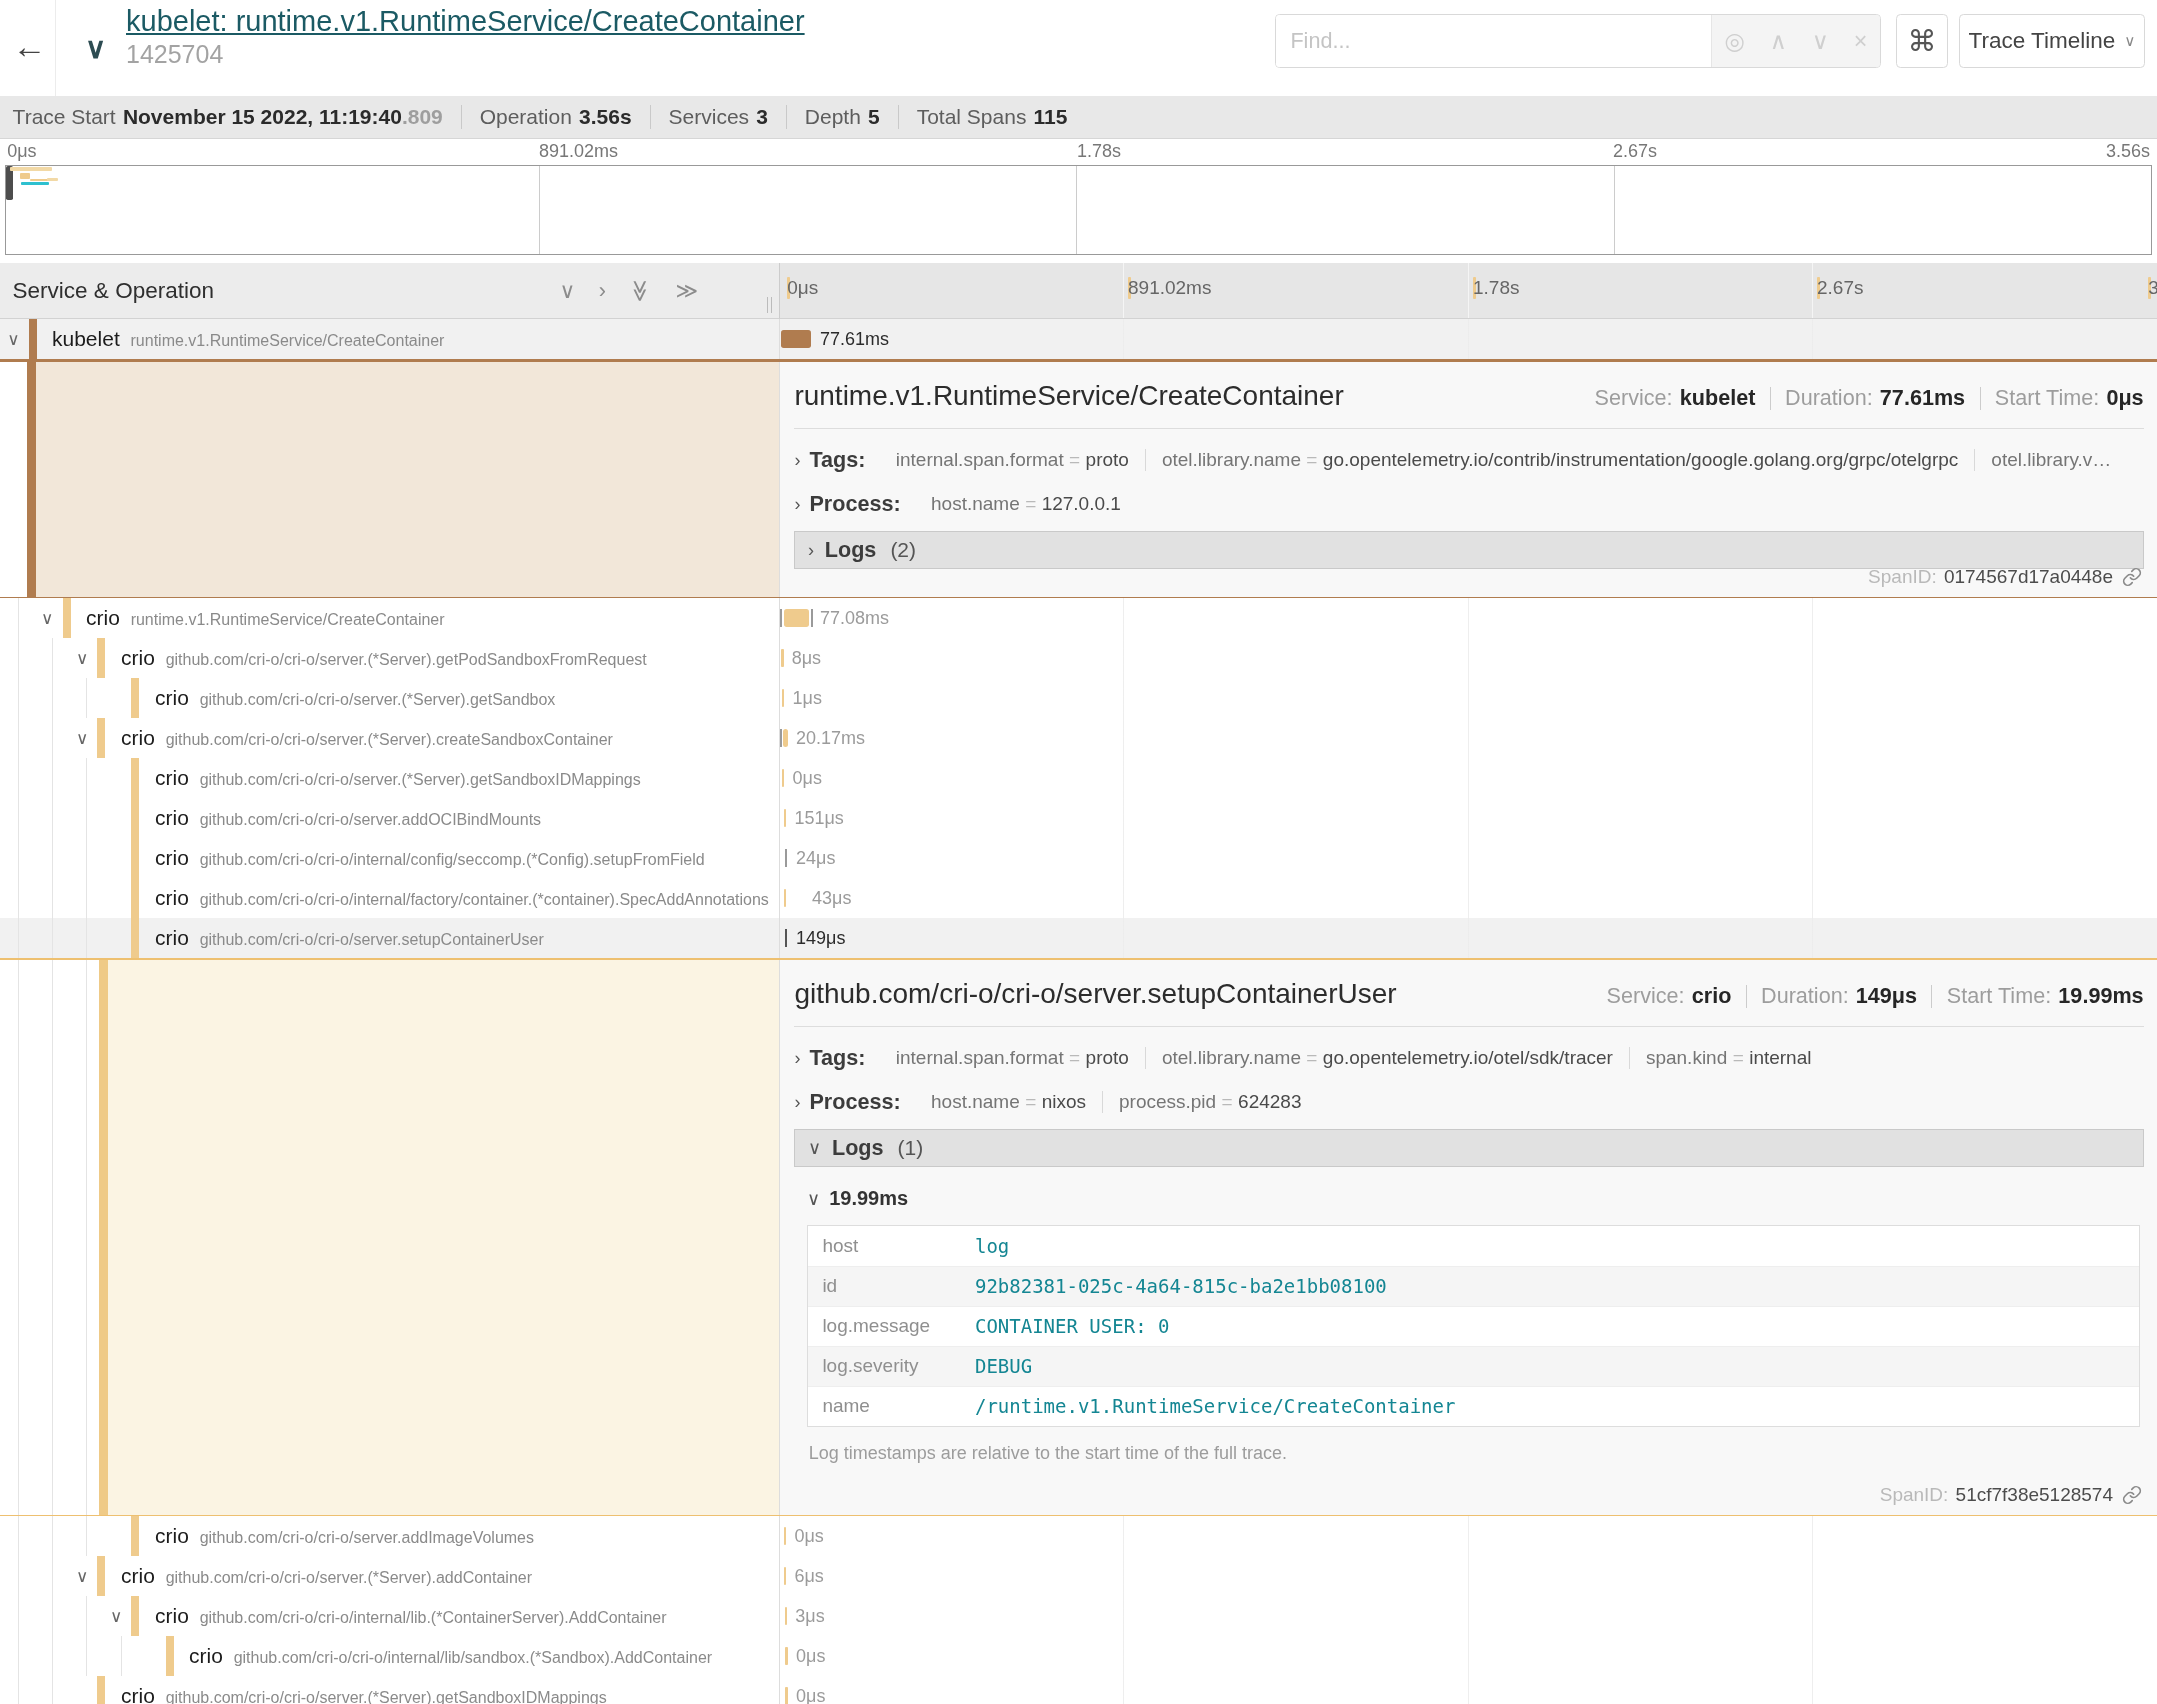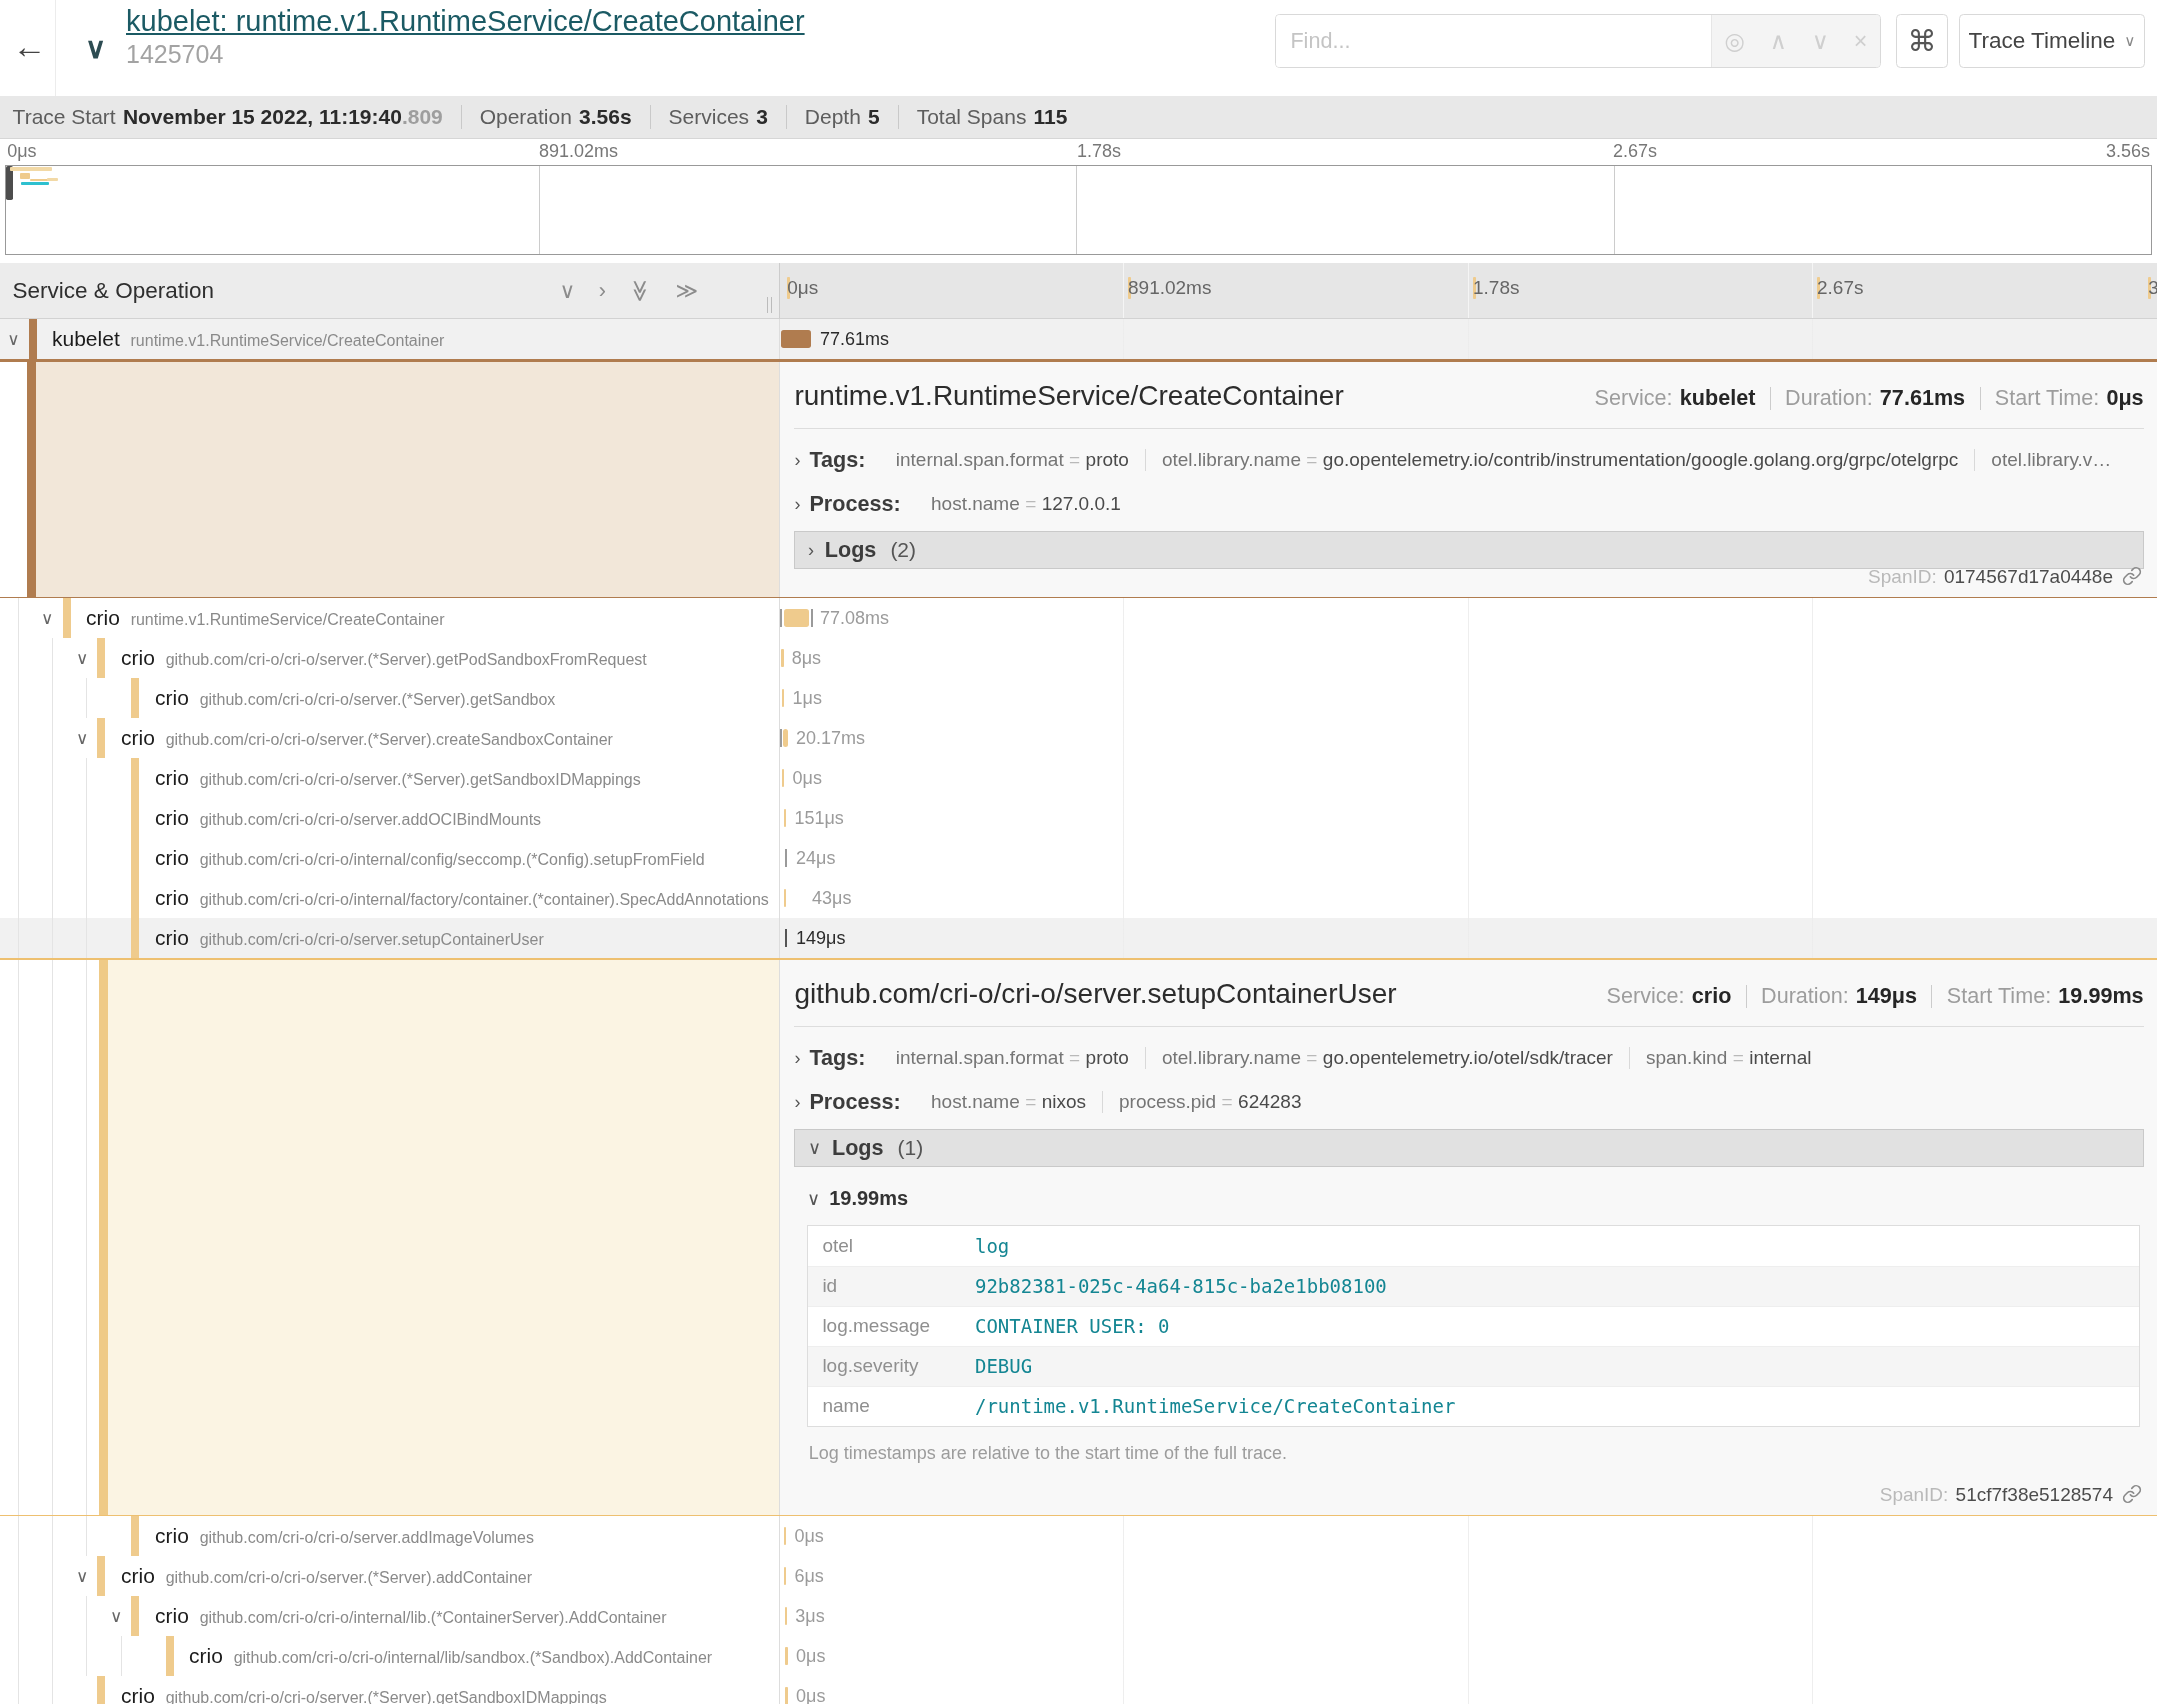--- a/index.html
+++ b/index.html
@@ -110,21 +110,21 @@
   .log-entry { margin-top:20px; padding-left:12.6px; }
   .le-head { font-size:20px; font-weight:bold; color:#333; display:flex; align-items:center; cursor:pointer; }
   .le-head .sec-chev { font-weight:normal; color:#555; margin-right:9px; font-size:18px; }
   .kv-table { margin-top:14.4px; margin-right:3.6px; background:#fff; border:0.9px solid #ddd; }
   .kv-row { display:flex; align-items:center; height:40px; border-top:0.9px solid #eee; }
   .kv-row:first-child { border-top:none; }
   .kv-row:nth-child(even) { background:#f5f5f5; }
   .kv-key { width:167px; padding-left:14.4px; font-size:19px; color:#8f8f8f; flex-shrink:0; }
   .kv-val { font-family:"DejaVu Sans Mono",monospace; font-size:19px; color:#148693; }
   .log-note { margin-top:16px; padding-left:1.8px; font-size:18px; color:#9c9c9c; }
-  .spanid-row { position:absolute; right:16px; bottom:9px; display:flex; align-items:flex-start; font-size:19px; }
+  .spanid-row { position:absolute; right:16px; bottom:9px; display:flex; align-items:center; font-size:19px; }
   .spanid-label { color:#b9b9b9; }
   .spanid-val { color:#4c4c4c; margin-left:7.2px; }
   .link-ic { margin-left:9px; }
 </style>
 </head>
 <body>
 
 <div class="app">
 
   <div class="topbar">
@@ -442,21 +442,21 @@
           <span class="sec-label">Logs</span>
           <span class="count">(1)</span>
         </div>
         <div class="log-entry">
           <div class="le-head">
             <span class="sec-chev">∨</span>
             <span>19.99ms</span>
           </div>
           <div class="kv-table">
             <div class="kv-row">
-              <span class="kv-key">otel</span>
+              <span class="kv-key">host</span>
               <span class="kv-val">log</span>
             </div>
             <div class="kv-row">
               <span class="kv-key">id</span>
               <span class="kv-val">92b82381-025c-4a64-815c-ba2e1bb08100</span>
             </div>
             <div class="kv-row">
               <span class="kv-key">log.message</span>
               <span class="kv-val">CONTAINER USER: 0</span>
             </div>

